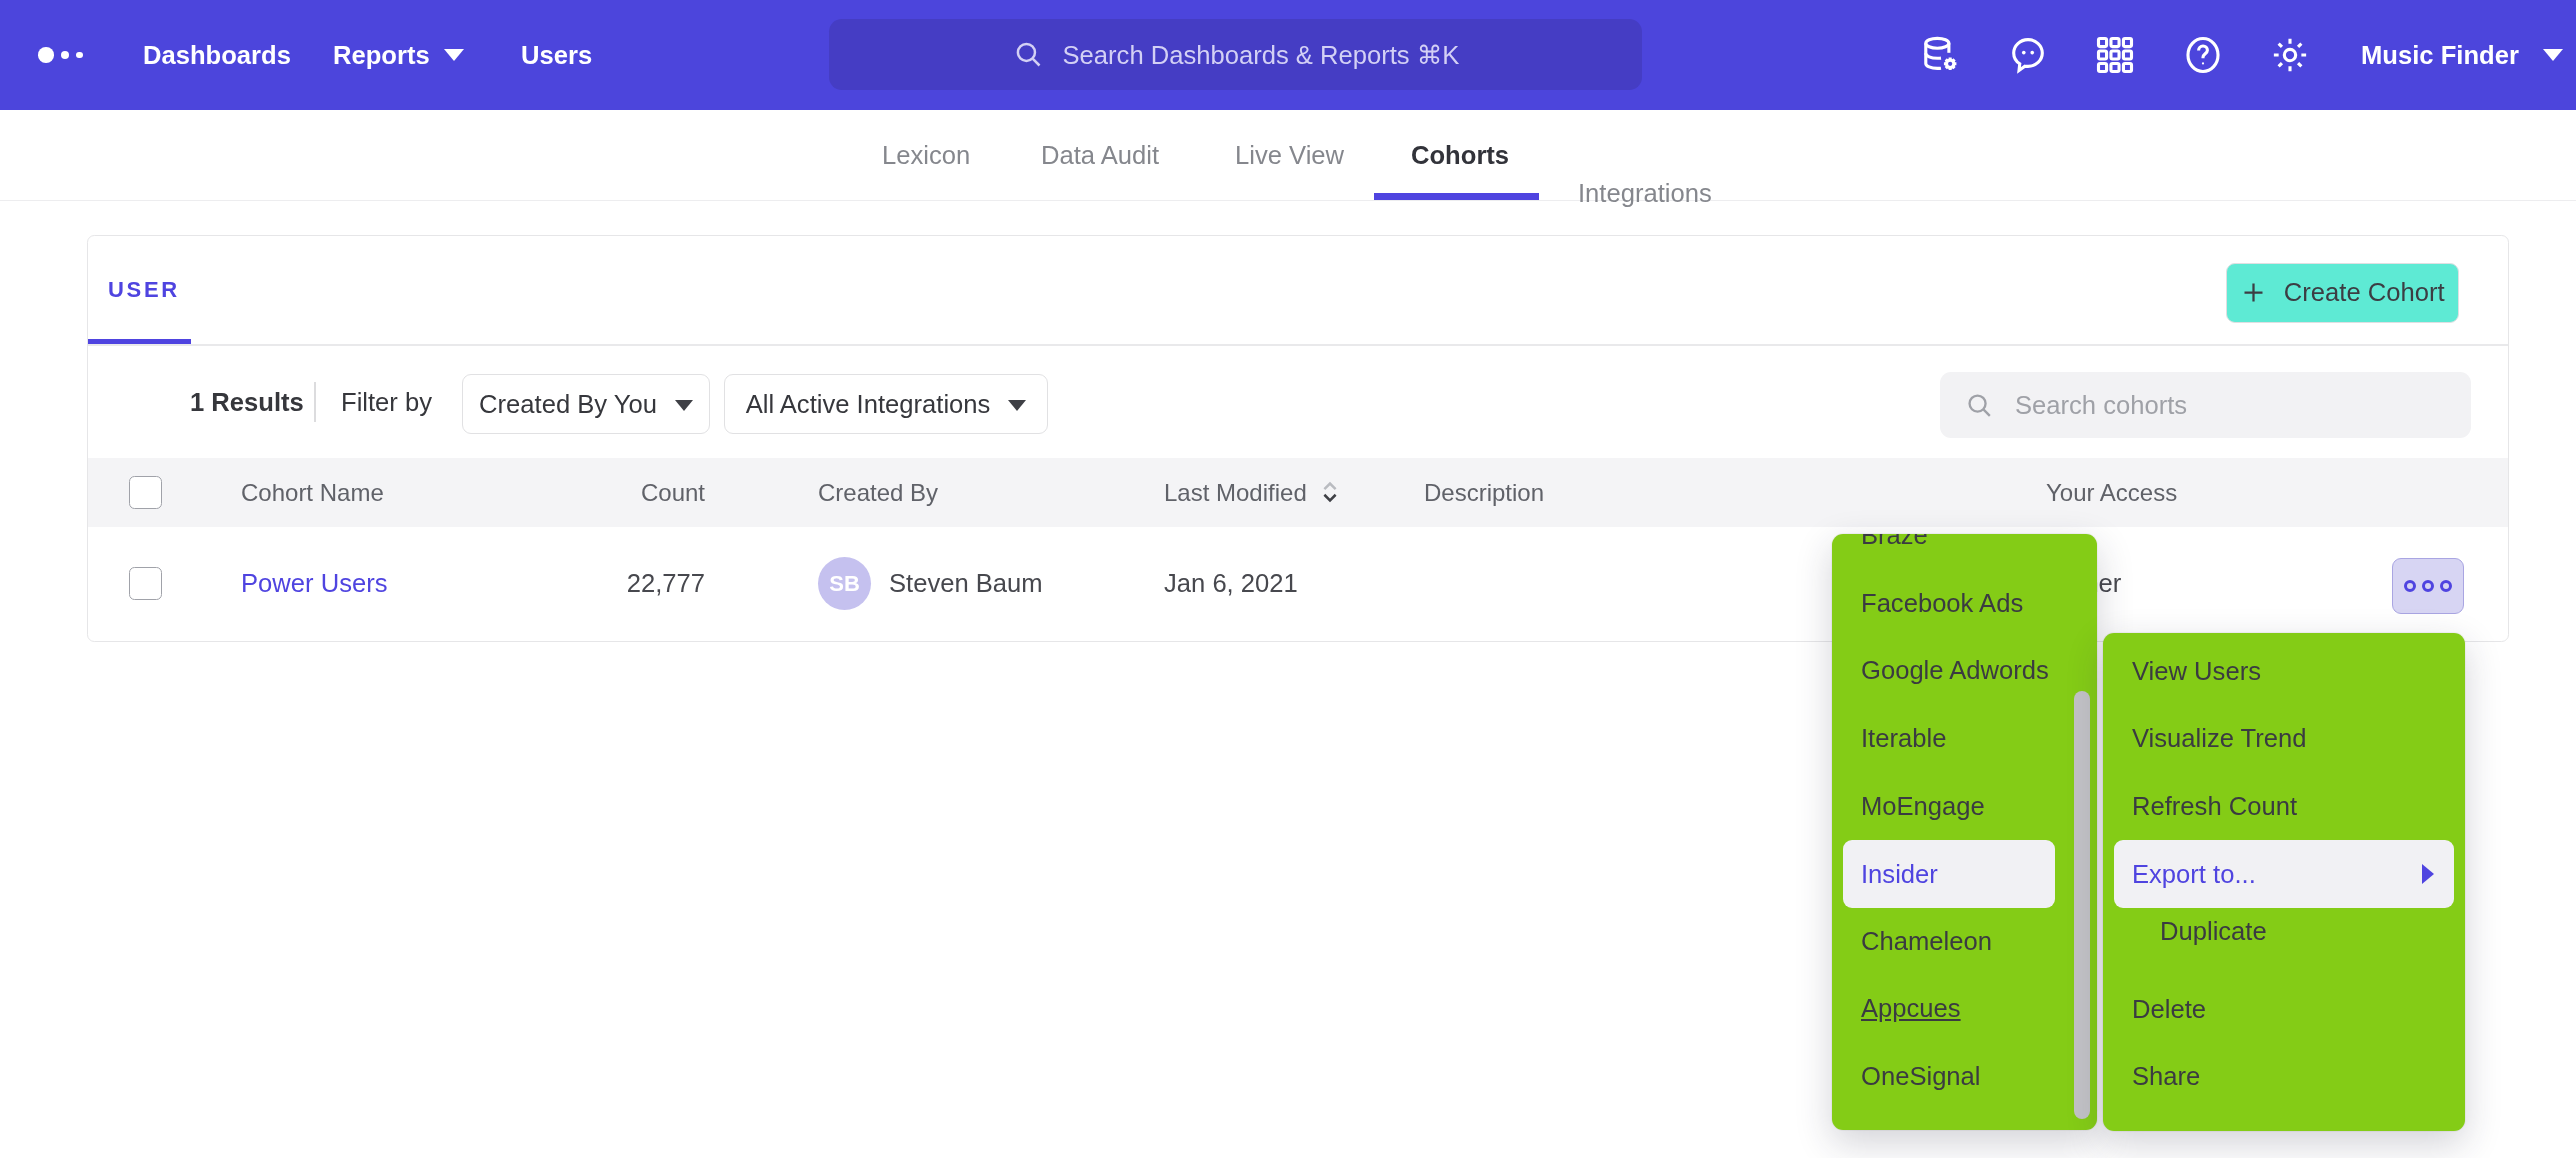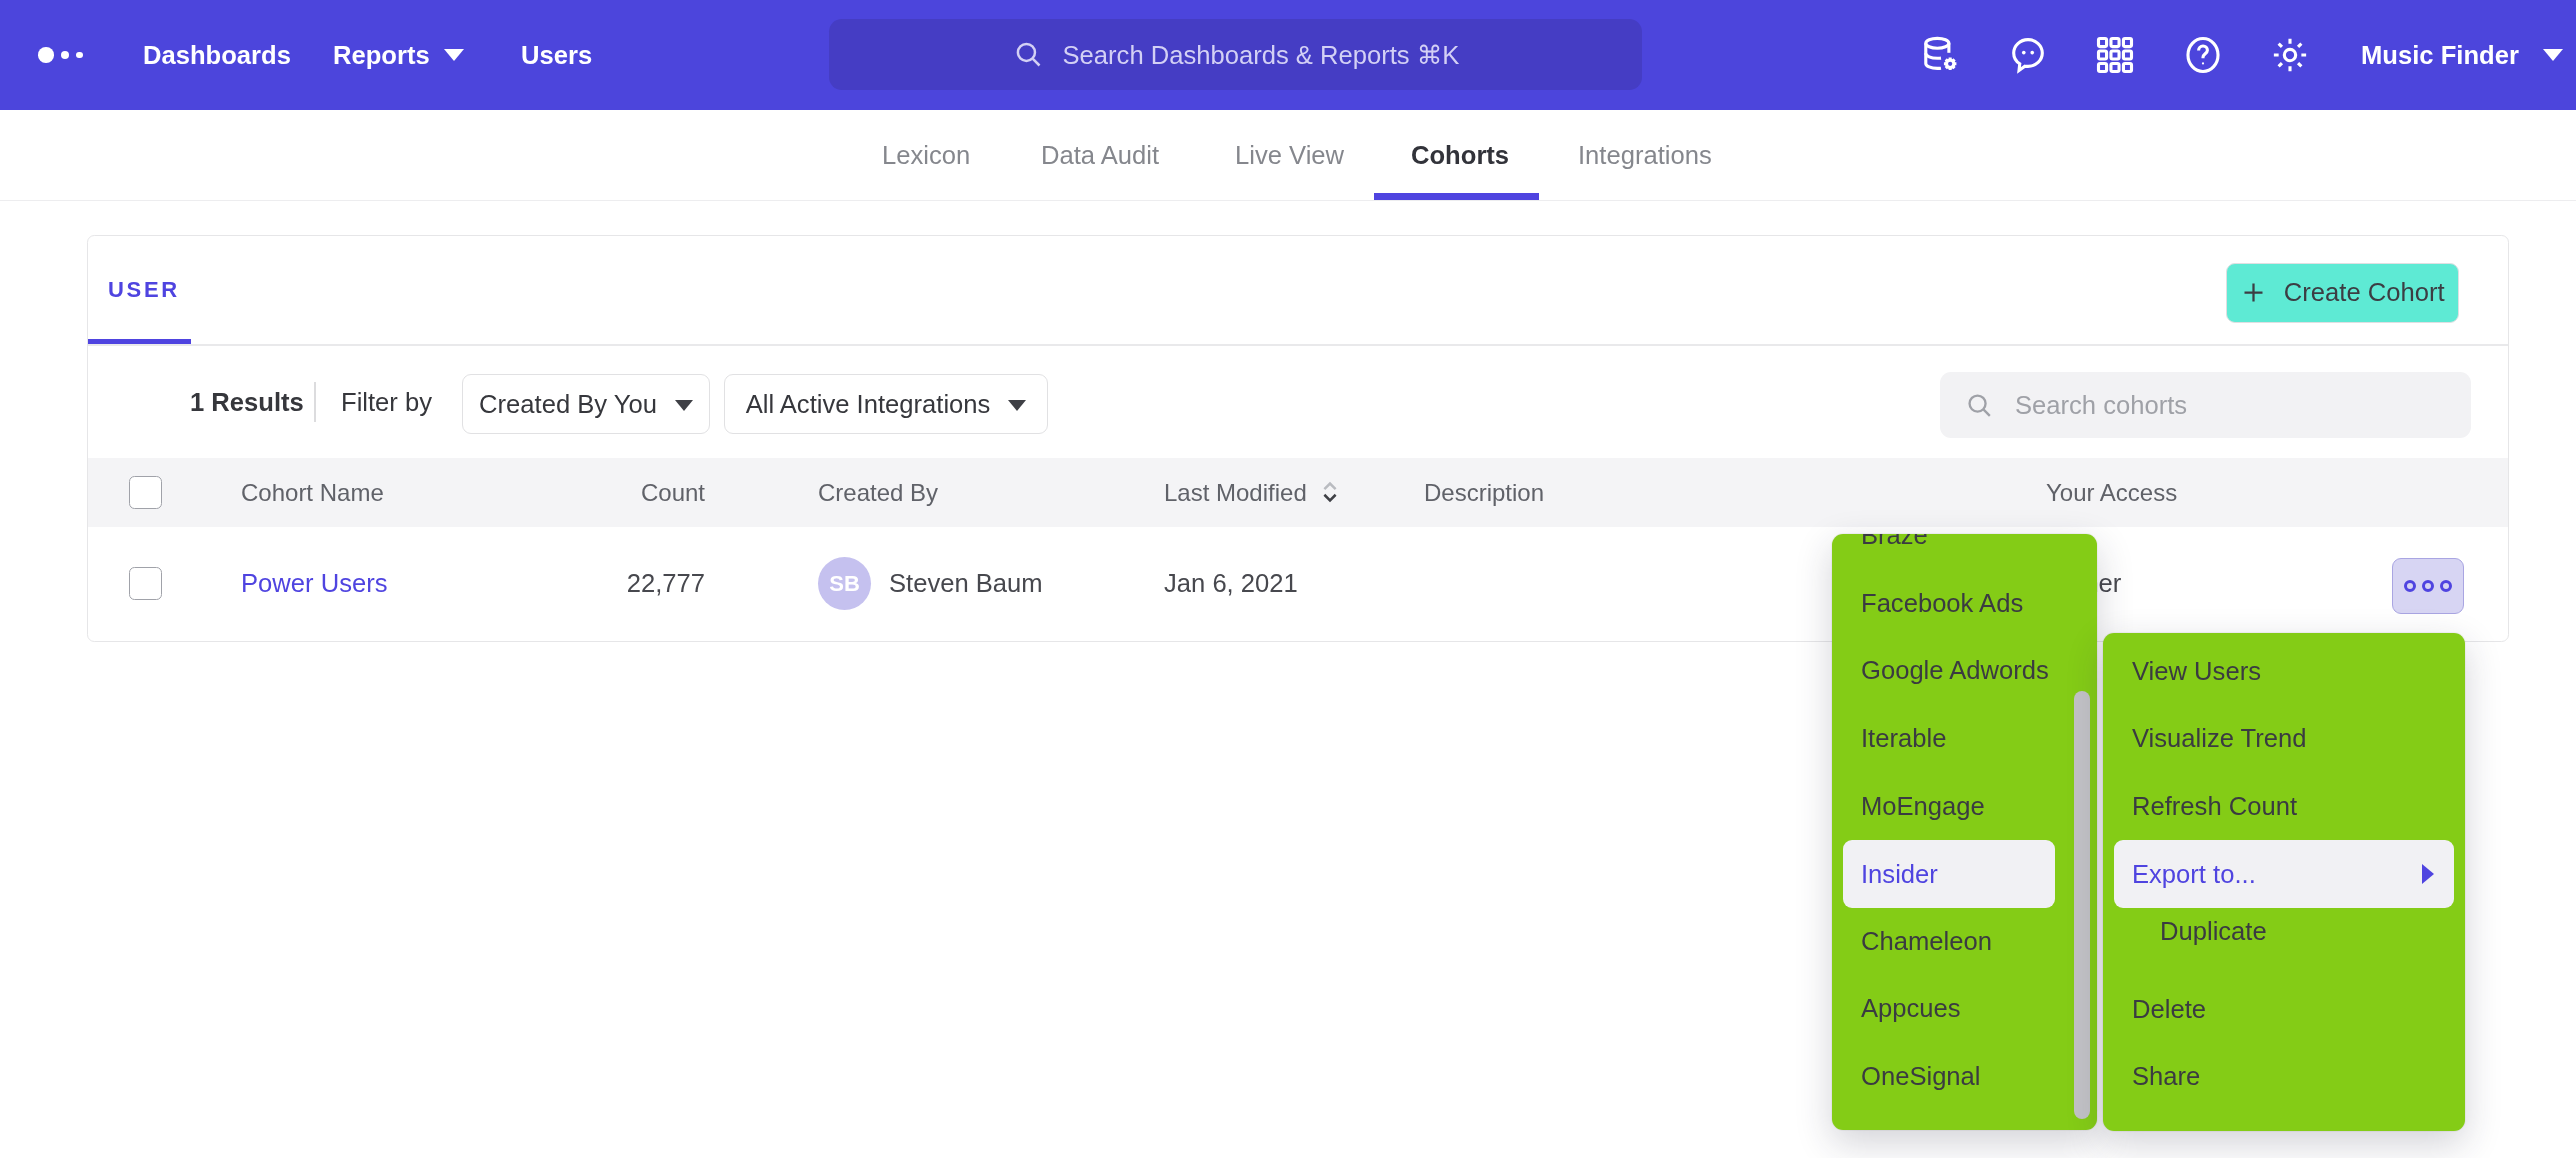--- a/index.html
+++ b/index.html
@@ -170,21 +170,21 @@
     </div>
     <div class="tab" style="left:1041px;">
       <span>Data Audit</span>
     </div>
     <div class="tab" style="left:1235px;">
       <span>Live View</span>
     </div>
     <div class="tab active" style="left:1411px;">
       <span>Cohorts</span>
     </div>
-    <div class="tab" style="left:1578px;">
+    <div class="tab" style="left:1578px;margin-top:38px;">
       <span>Integrations</span>
     </div>
     <div class="tab-underline"></div>
   </div>
 
   <div class="card">
     <div class="panel-tab">
       <span>USER</span>
     </div>
     <div class="panel-tab-underline"></div>
@@ -258,21 +258,21 @@
 
   <div class="menu export-menu">
     <div class="hl" style="left:11px;right:42px;top:306px;height:68px;"></div>
     <div class="menu-item" style="top:-33px;">Braze</div>
     <div class="menu-item" style="top:35px;">Facebook Ads</div>
     <div class="menu-item" style="top:102px;">Google Adwords</div>
     <div class="menu-item" style="top:170px;">Iterable</div>
     <div class="menu-item" style="top:238px;">MoEngage</div>
     <div class="menu-item purple" style="top:306px;">Insider</div>
     <div class="menu-item" style="top:373px;">Chameleon</div>
-    <div class="menu-item" style="top:440px;">Appcues</div>
+    <div class="menu-item" style="top:440px;text-decoration:underline;">Appcues</div>
     <div class="menu-item" style="top:508px;">OneSignal</div>
     <div class="scroll-thumb"></div>
   </div>
 
   <div class="menu context-menu">
     <div class="hl" style="left:11px;right:11px;top:207px;height:68px;"></div>
     <div class="menu-item" style="top:4.6px;">View Users</div>
     <div class="menu-item" style="top:71px;">Visualize Trend</div>
     <div class="menu-item" style="top:139px;">Refresh Count</div>
     <div class="menu-item purple" style="top:207px;">Export to...</div>

